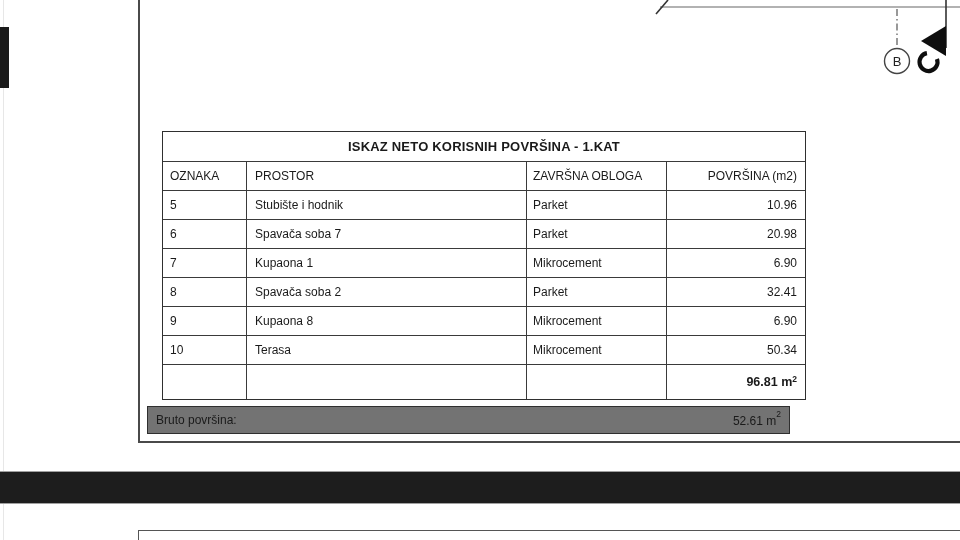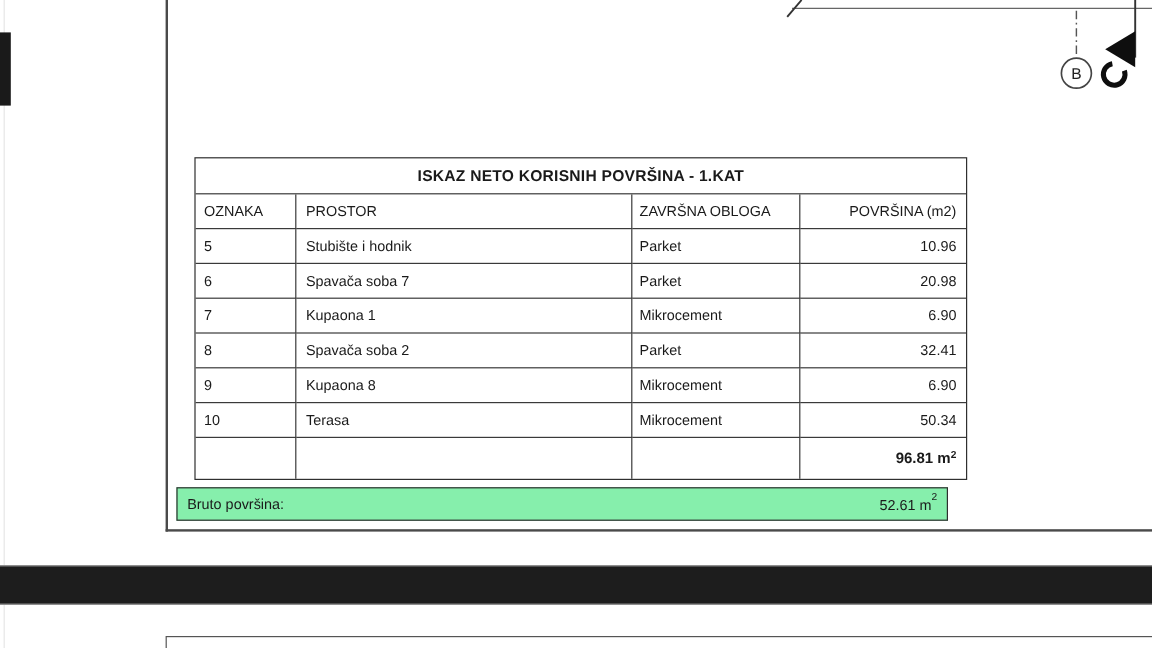--- a/index.html
+++ b/index.html
@@ -34,21 +34,21 @@
   }
   .td.c1{padding-left:7px;}
   .td.c2{padding-left:8px;}
   .td.c4{justify-content:flex-end;border-right:none;padding-right:8px;text-align:center;}
   .tr.total .td{height:34px;border-bottom:none;}
   .total-val{font-weight:bold;font-size:12.5px;}
   sup,.sup{font-size:8.5px;line-height:1;vertical-align:super;position:relative;top:-3px;}
   
   .bruto-box{
     position:absolute;left:147px;top:406px;width:643px;height:28px;
-    border:1.3px solid #2f2f2f;background:#86efac;display:flex;align-items:center;
+    border:1.3px solid #2f2f2f;background:#737373;display:flex;align-items:center;
     justify-content:space-between;padding:0 8px;box-sizing:border-box;font-size:12px;
   }
   
   .wall-band{
     position:absolute;left:0;top:471px;width:960px;height:31px;background:#1d1d1d;
     border-top:1px solid #a0a0a0;border-bottom:1px solid #a0a0a0;box-sizing:content-box;
   }
   
   .bottom-box{
     position:absolute;left:138px;top:530px;right:-4px;height:40px;

